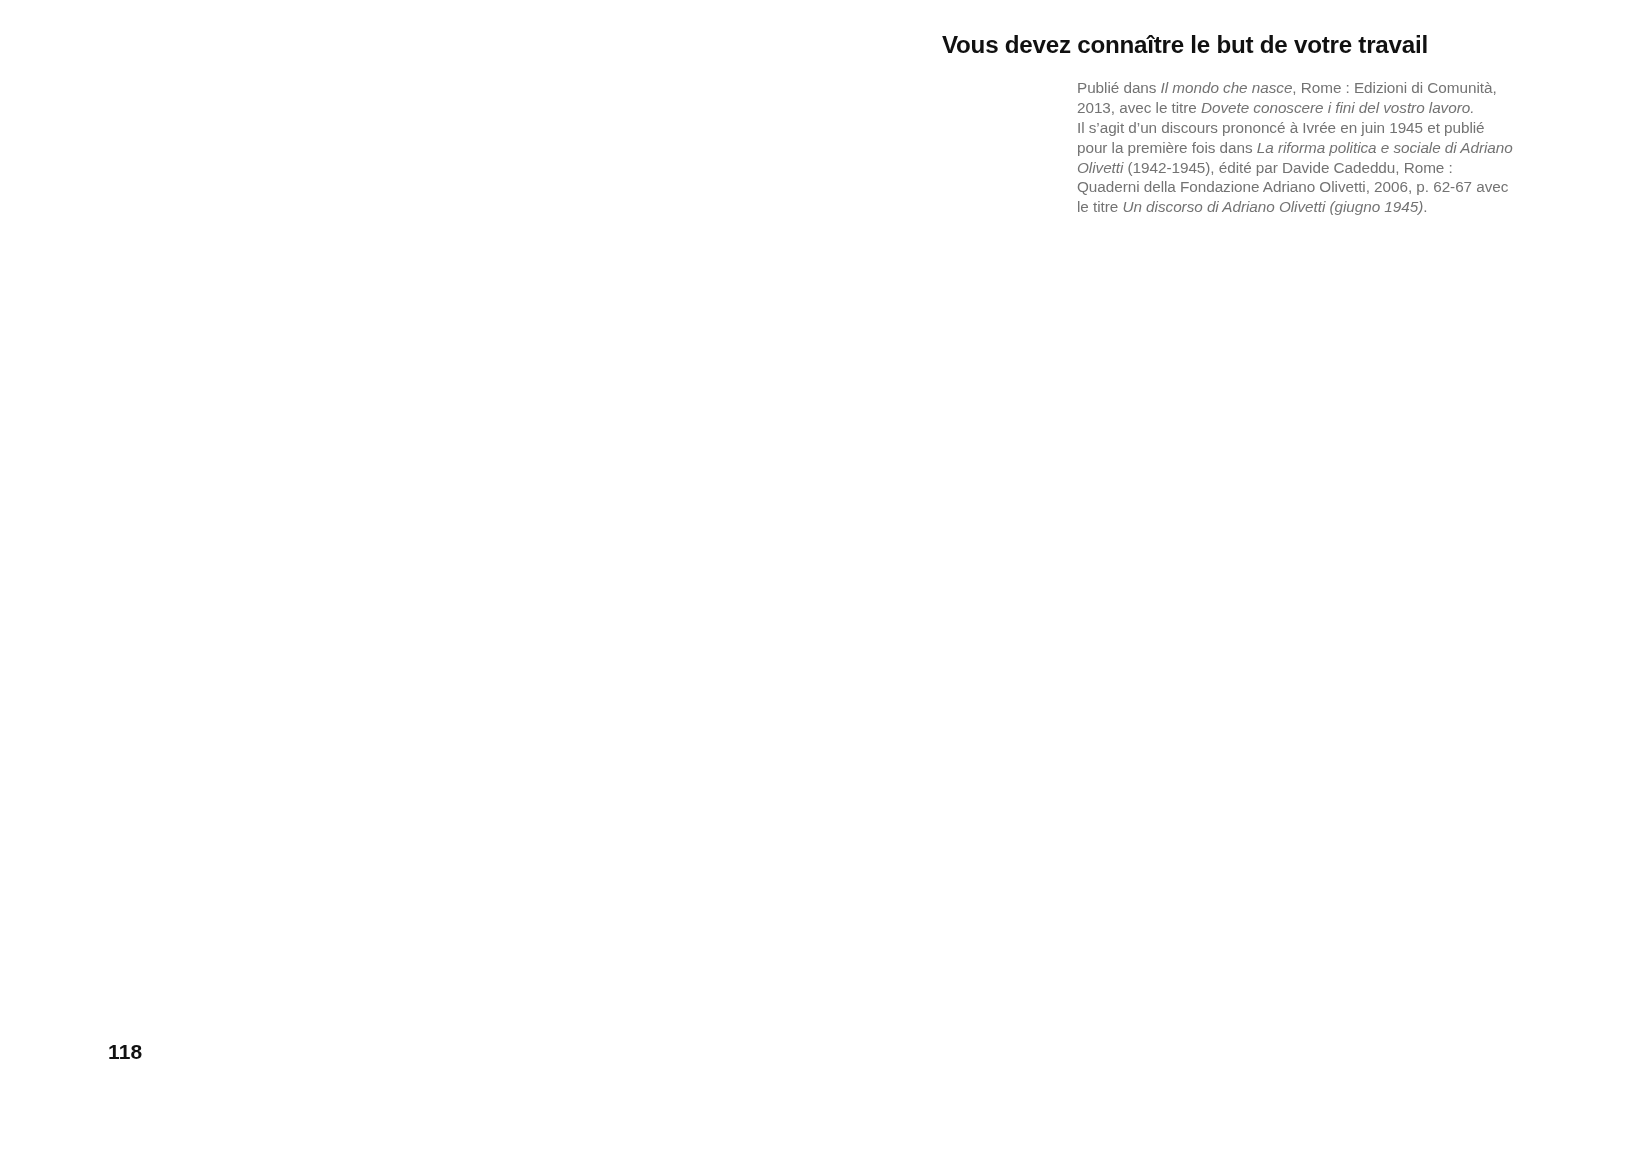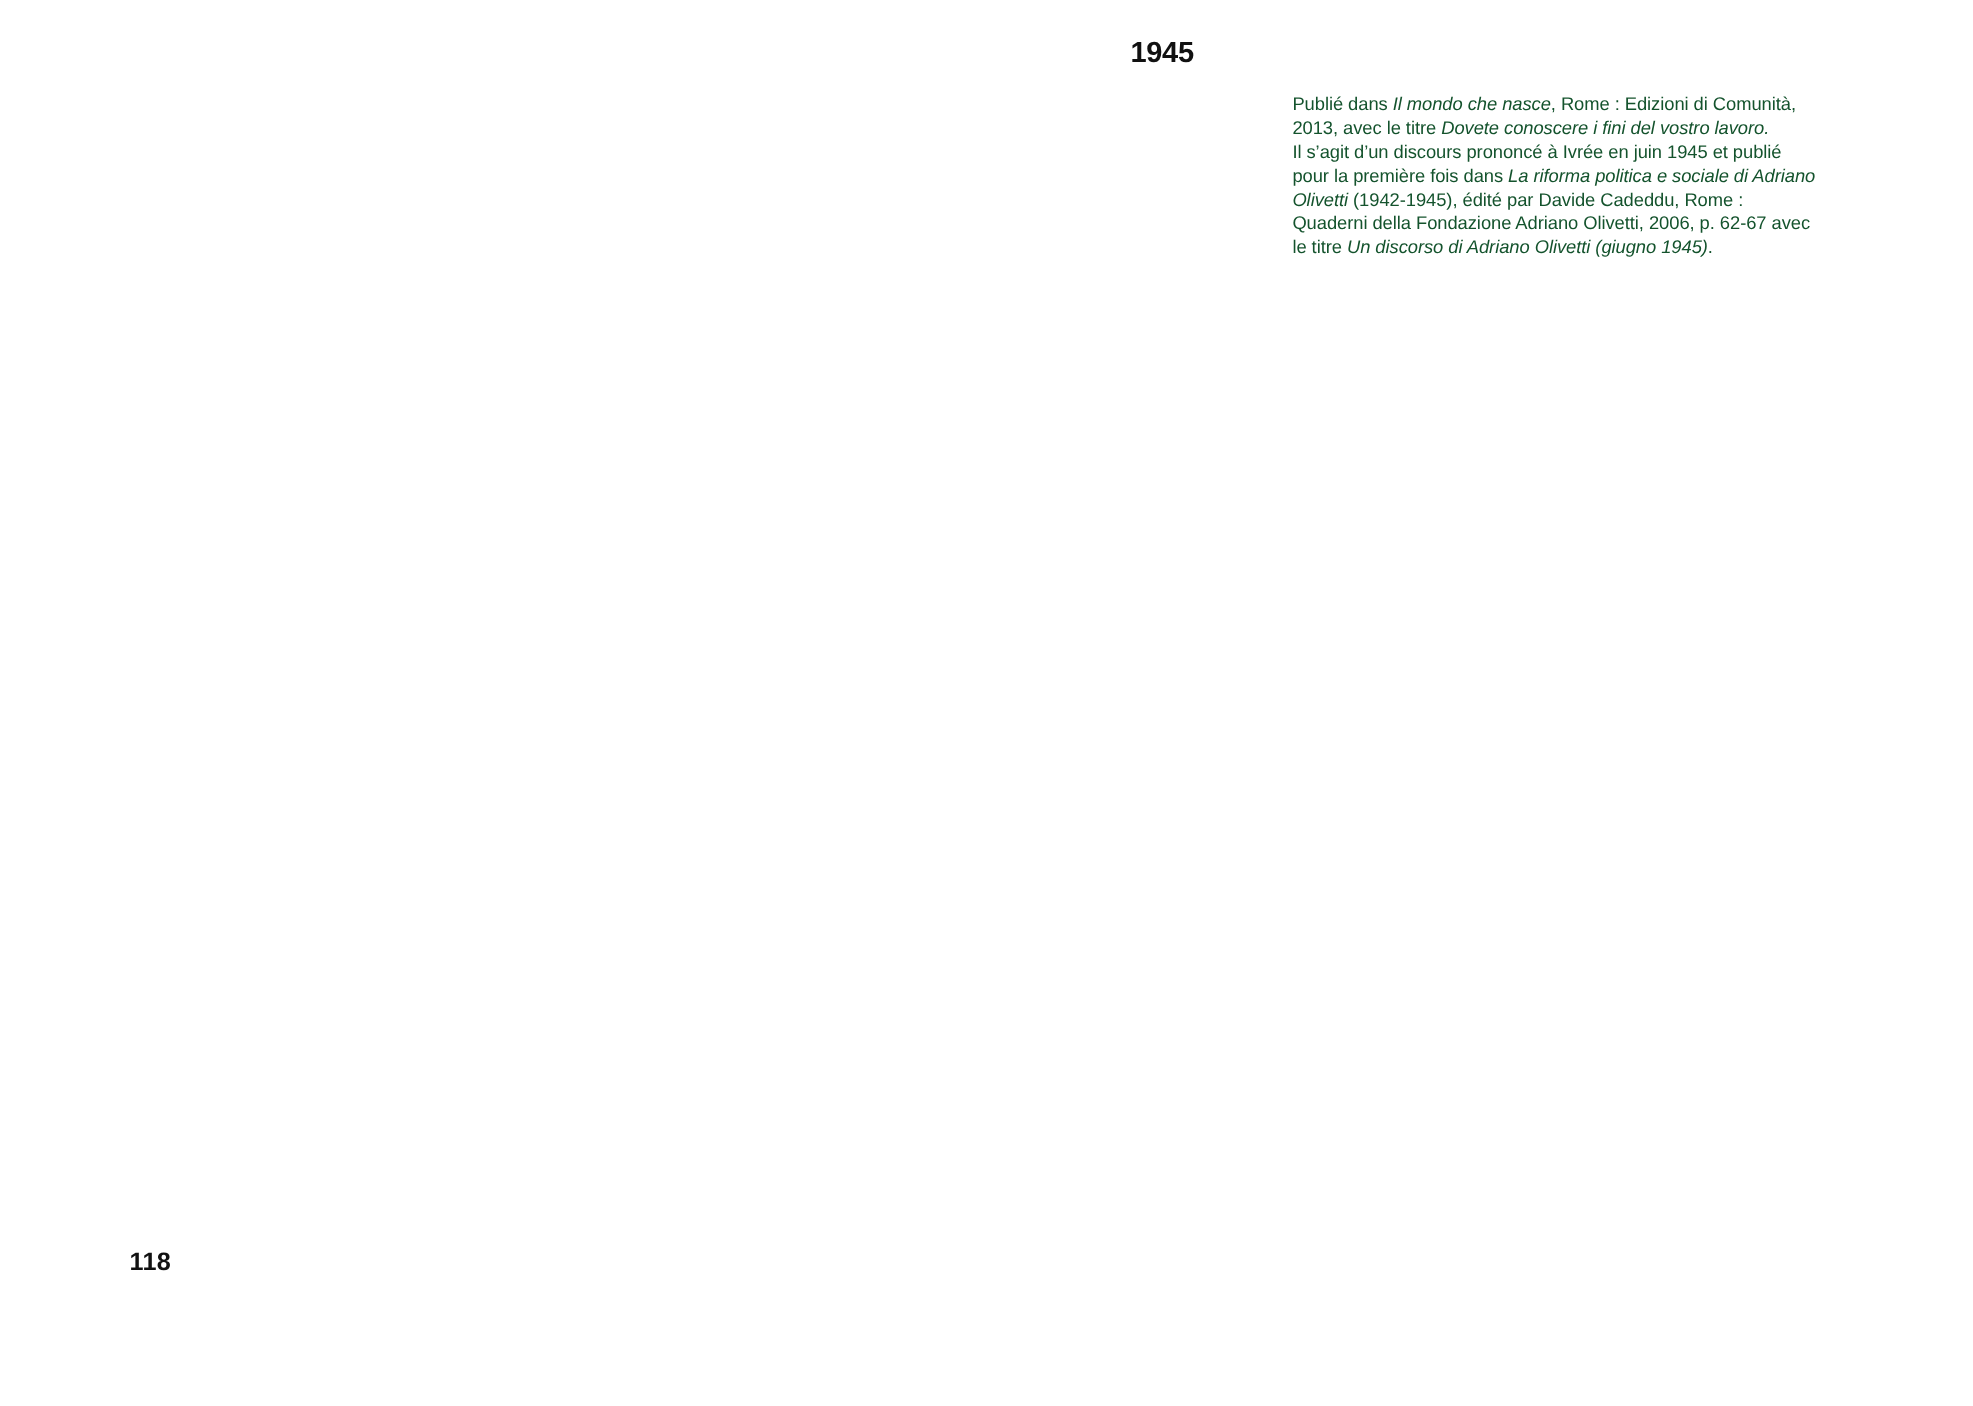--- a/index.html
+++ b/index.html
@@ -84,42 +84,42 @@
   }
 
   .source-note {
     position: absolute;
     left: 255px;
     top: 78px;
     width: 440px;
     font-size: 15.3px;
     line-height: 1.30;
     letter-spacing: -0.05px;
-    color: #14532d;
+    color: #737373;
   }
   .source-note p {
     margin: 0;
   }
   .source-note em {
     font-style: italic;
   }
 </style>
 </head>
 <body>
 
 <div class="spread">
 
   <div class="page-left">
     <div class="folio-left">118</div>
   </div>
 
   <div class="page-right">
 
     <div class="chapter-head">
-      <div class="chapter-year">1945</div>
+      <h1 class="chapter-title">Vous devez connaître le but de votre travail</h1>
     </div>
 
     <div class="source-note">
       <p>Publié dans <em>Il mondo che nasce</em>, Rome : Edizioni di Comunità, 2013, avec le titre <em>Dovete conoscere i fini del vostro lavoro.</em><br>Il s’agit d’un discours prononcé à Ivrée en juin 1945 et publié pour la première fois dans <em>La riforma politica e sociale di Adriano Olivetti</em> (1942-1945), édité par Davide Cadeddu, Rome : Quaderni della Fondazione Adriano Olivetti, 2006, p. 62-67 avec le titre <em>Un discorso di Adriano Olivetti (giugno 1945)</em>.</p>
     </div>
 
   </div>
 
 </div>
 

